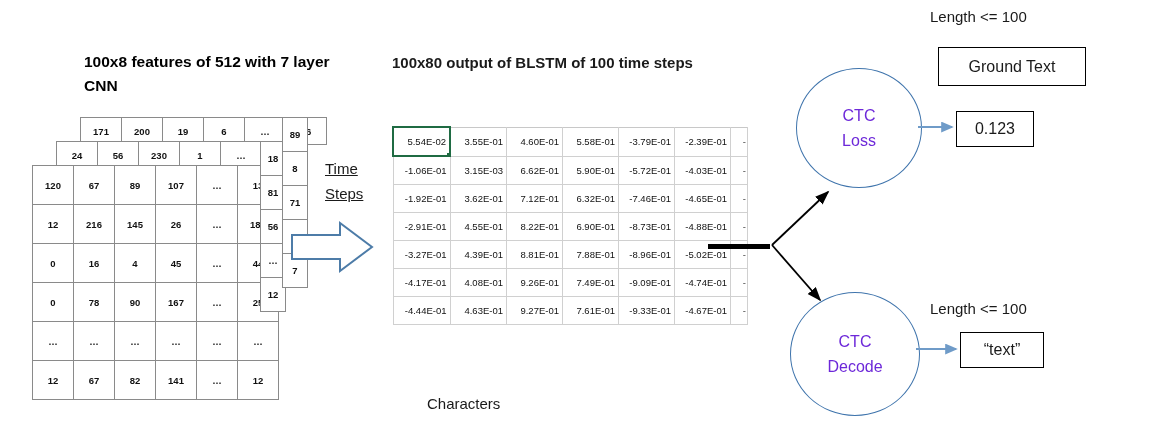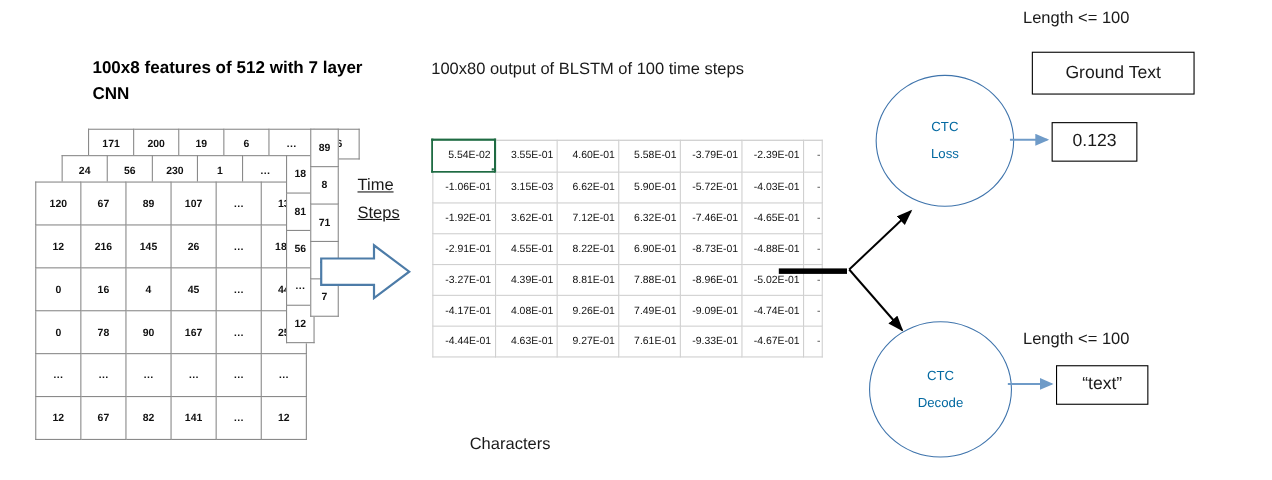--- a/index.html
+++ b/index.html
@@ -11,21 +11,21 @@
   }
   .abs{position:absolute;}
 
   
   #cnn-title{
     left:84px;top:50px;width:280px;
     font-size:15.5px;font-weight:bold;line-height:24px;color:#000;
   }
   #blstm-title{
     left:392px;top:50px;width:310px;
-    font-size:15px;font-weight:normal;line-height:25px;color:#1a1a1a;
+    font-size:15px;font-weight:bold;line-height:25px;color:#1a1a1a;
   }
   #characters-label{
     left:427px;top:395px;font-size:15px;color:#1a1a1a;
   }
   #timesteps-label{
     left:325px;top:156px;width:70px;
     font-size:15px;line-height:25px;color:#1a1a1a;text-align:left;text-decoration:underline;
   }
 
   
@@ -92,21 +92,21 @@
     left:708px;top:244px;width:62px;height:5px;background:#000;
   }
   #branch-arrows{left:700px;top:150px;width:160px;height:180px;}
 
   
   .ellipse{
     border:1.4px solid #3f74ac;border-radius:50%;
     background:#fff;
     display:flex;align-items:center;justify-content:center;
     text-align:center;
-    font-size:12px;line-height:25px;color:#0369a1;
+    font-size:16px;line-height:25px;color:#6d28d9;
   }
   #ctc-loss-ellipse{left:796px;top:68px;width:124px;height:118px;}
   #ctc-decode-ellipse{left:790px;top:292px;width:128px;height:122px;}
 
   
   .outbox{
     border:1.5px solid #000;background:#fff;
     display:flex;align-items:center;justify-content:center;
     font-size:16px;color:#1a1a1a;
   }

